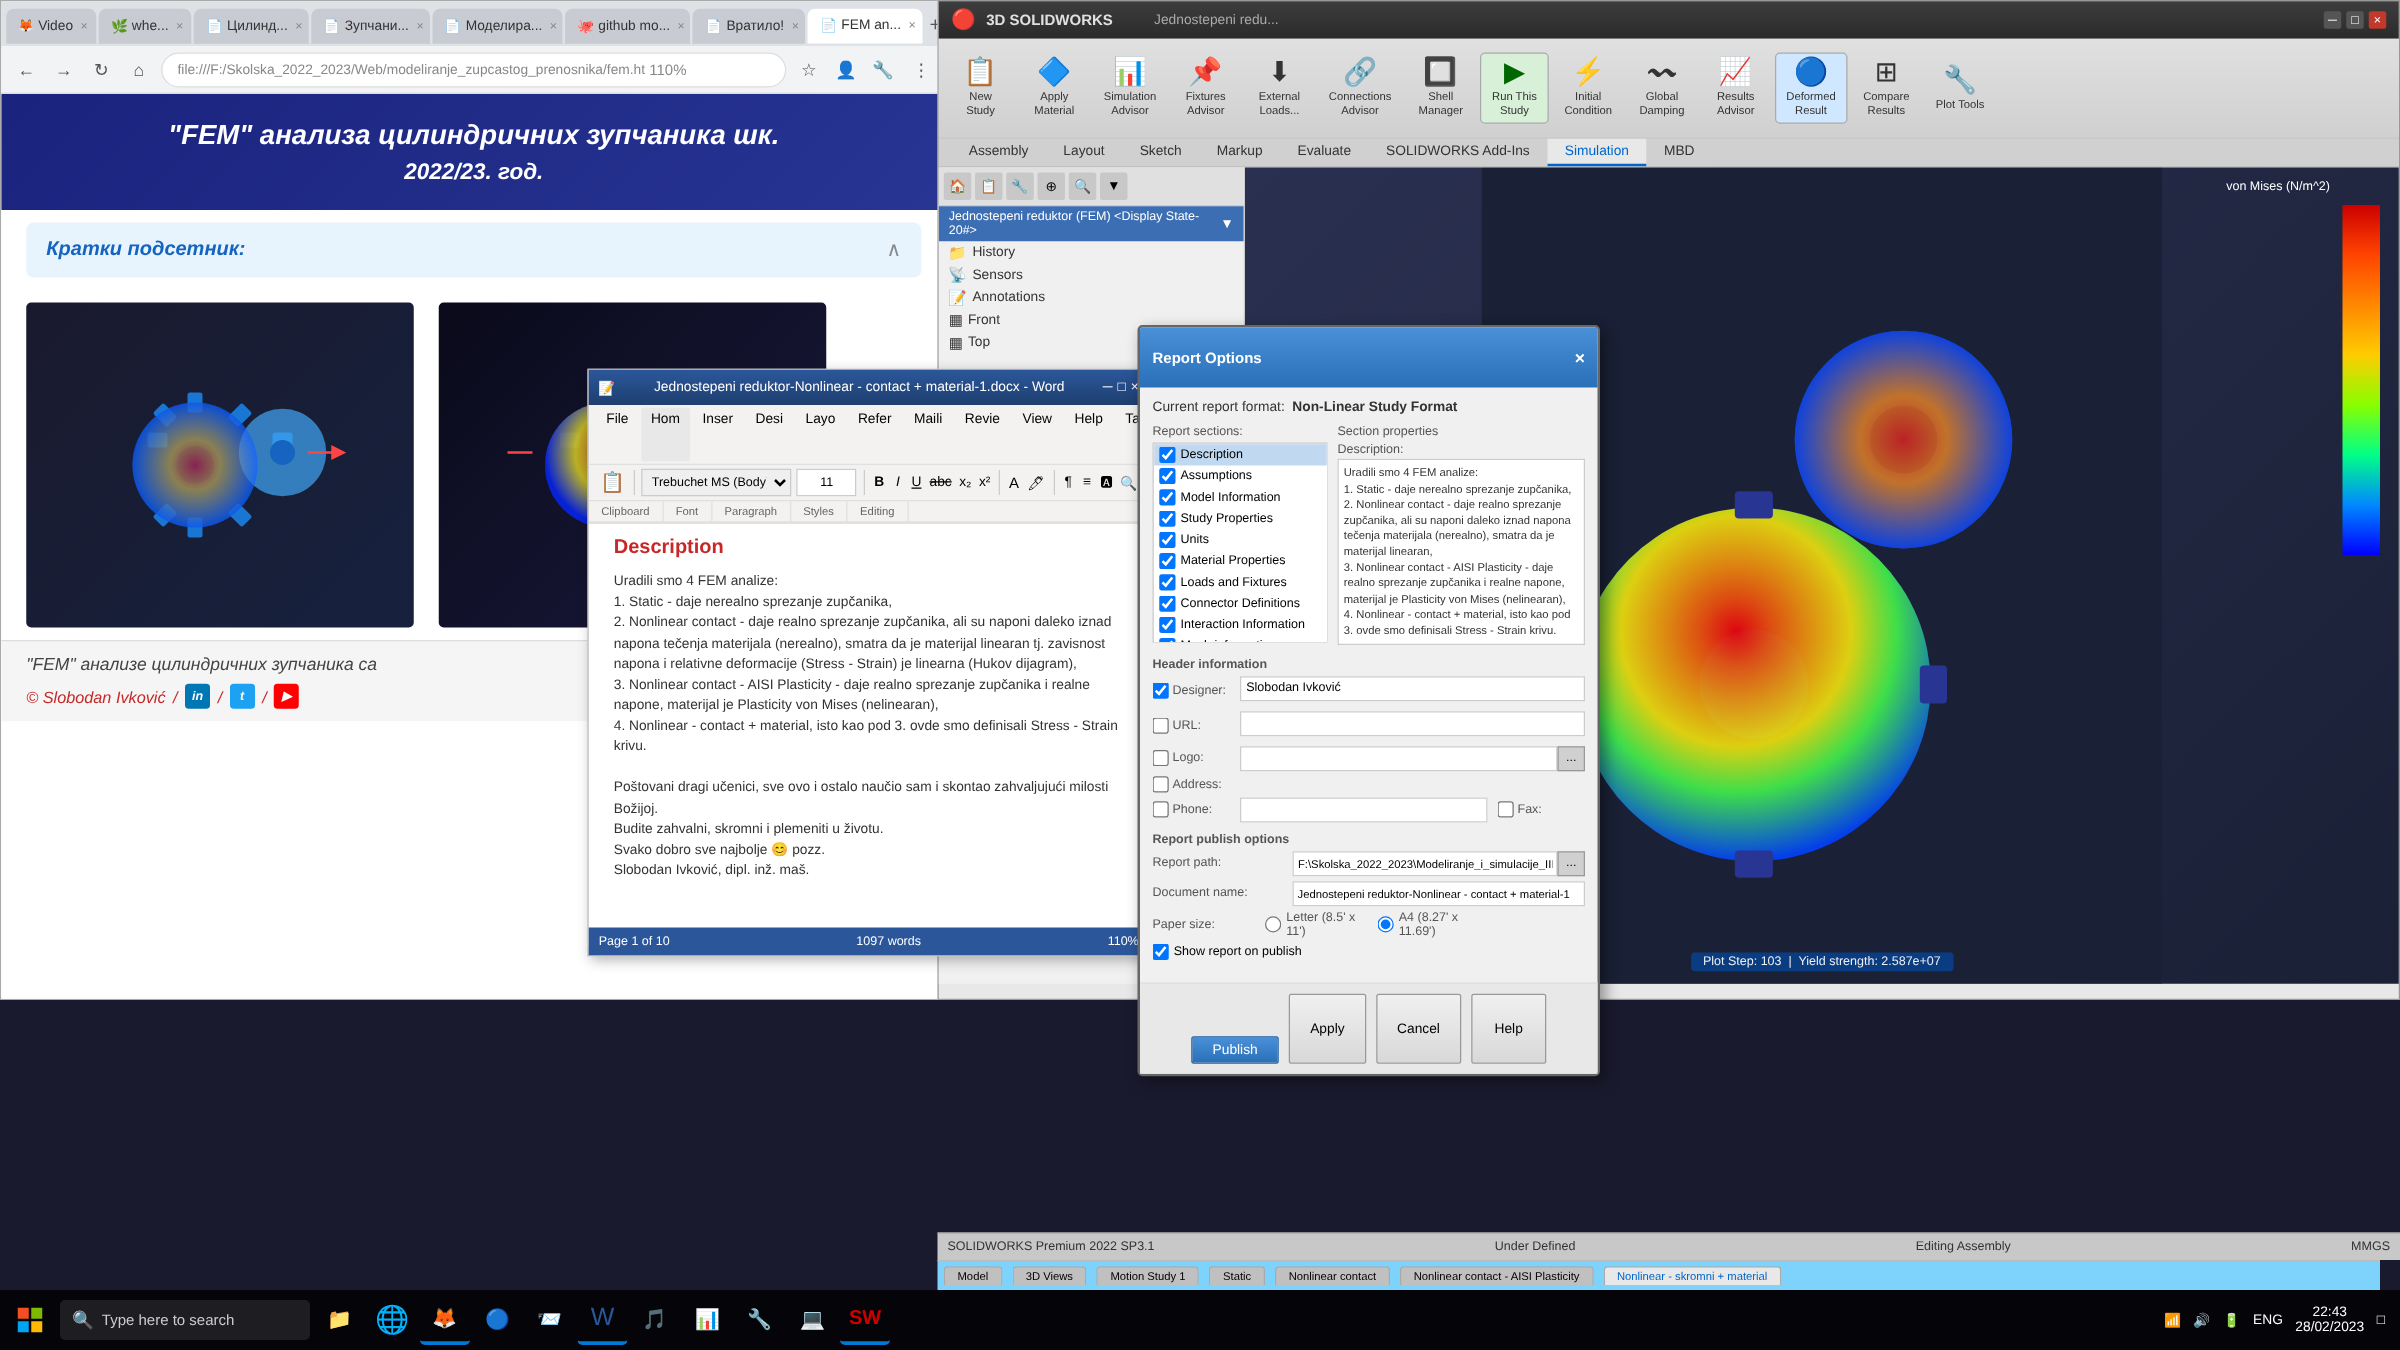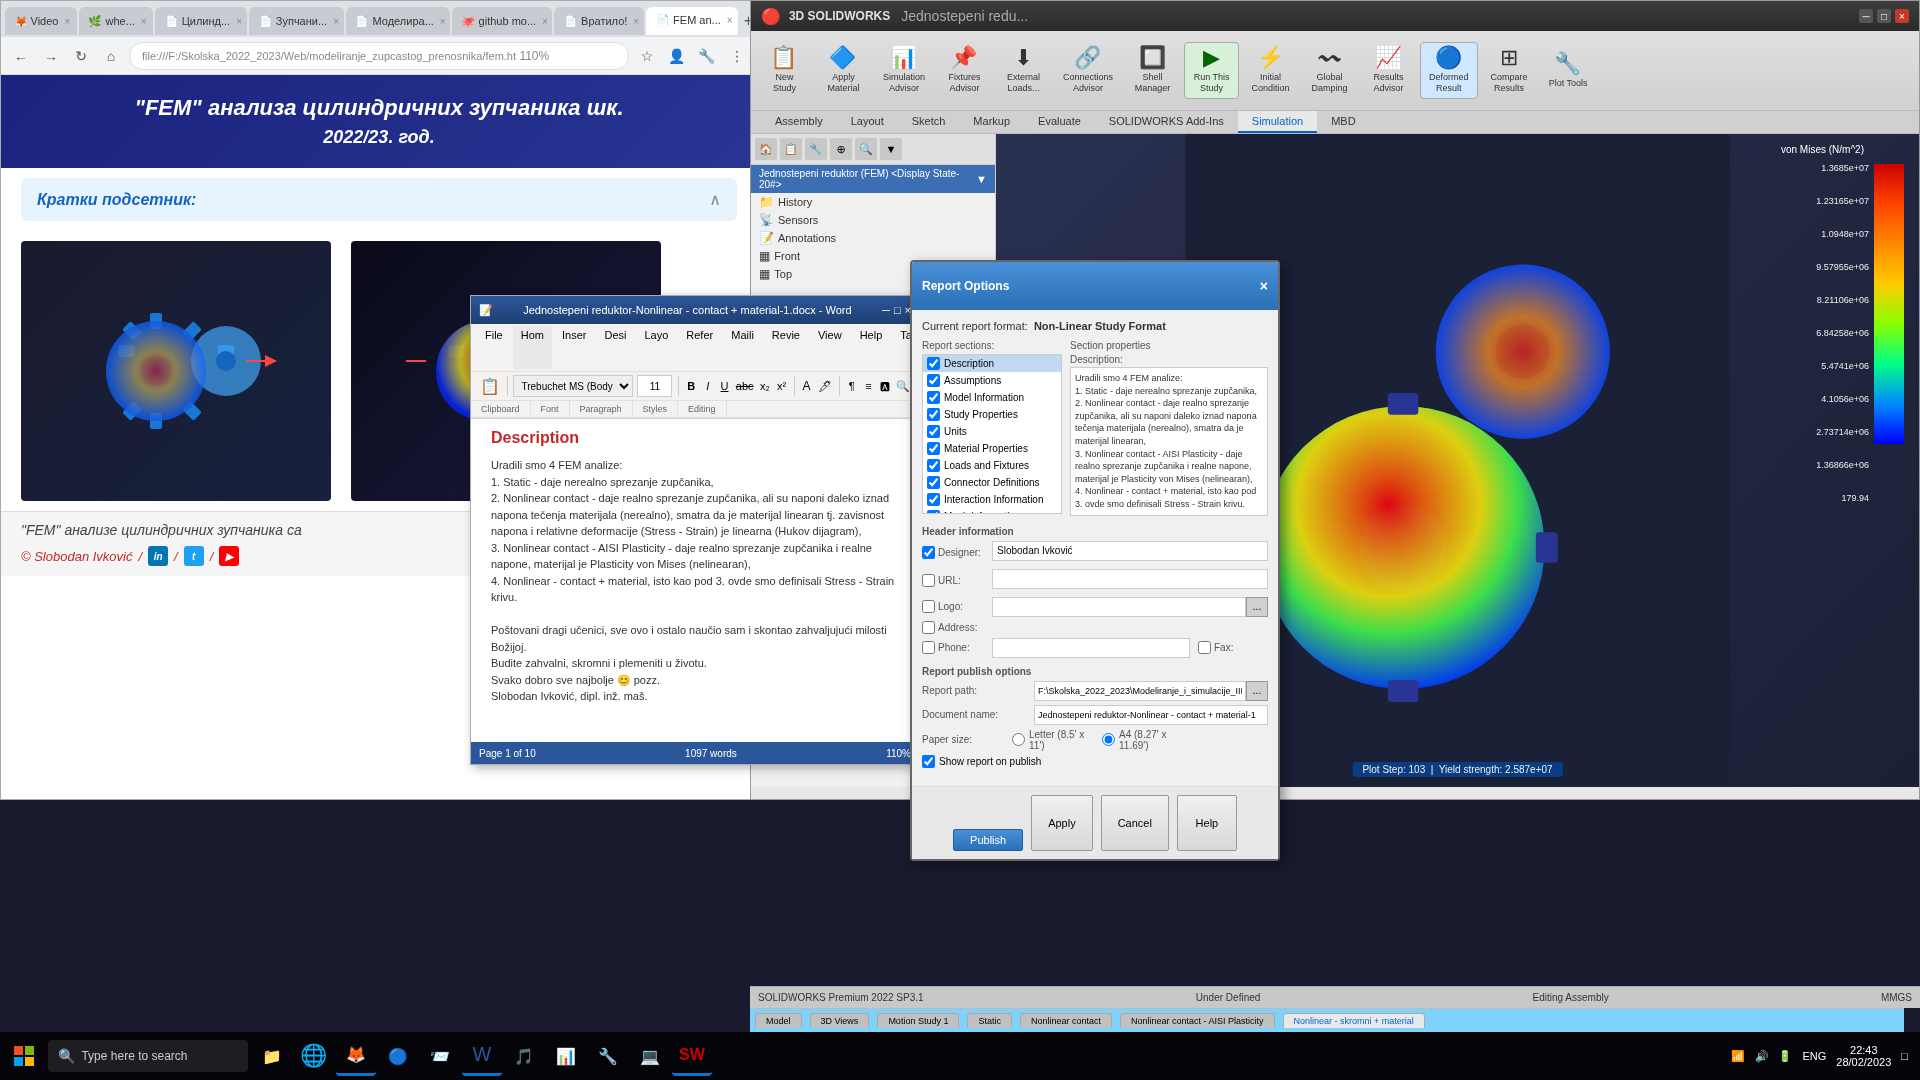--- a/index.html
+++ b/index.html
@@ -395,21 +395,21 @@
       gap: 4px;
       border-bottom: 1px solid #e0e0e0;
     }
     .word-font-select {
       width: 120px; height: 22px;
       border: 1px solid #ccc;
       font-size: 10px;
       padding: 0 3px;
     }
     .word-font-size {
-      width: 35px; height: 22px;
+      width: 48px; height: 22px;
       border: 1px solid #ccc;
       font-size: 10px;
       text-align: center;
     }
     .word-btn {
       width: 22px; height: 22px;
       background: transparent;
       border: 1px solid transparent;
       cursor: pointer;
       font-size: 11px;
@@ -694,21 +694,21 @@
       </div>
     </div>
   </div>
 </div>
 
 <div class="sw-window">
   <div class="sw-title-bar">
     <div class="sw-title-left">
       <span style="font-size:16px">🔴</span>
       <span style="color:#e0e0e0; font-weight:bold;">3D SOLIDWORKS</span>
-      <span style="color:#aaa; margin-left:3px; font-size:14px">Jednostepeni redu...</span>
+      <span style="color:#aaa; margin-left:25px; font-size:11px">Jednostepeni redu...</span>
     </div>
     <div class="sw-title-right">
       <div class="sw-win-btn">─</div>
       <div class="sw-win-btn">□</div>
       <div class="sw-win-btn" style="background:#c0392b;">×</div>
     </div>
   </div>
 
   <div class="sw-toolbar">
     <div class="sw-tool-btn">
@@ -852,33 +852,20 @@
             <stop offset="40%" stop-color="#ff8800"></stop>
             <stop offset="100%" stop-color="#0044ff"></stop>
           </radialGradient>
         </defs>
       </svg>
 
       <div class="viewport-scale-label">
         <span>von Mises (N/m^2)</span>
       </div>
       <div class="scale-bar"></div>
-      <div class="scale-values">
-        <div class="scale-val">1.3685e+07</div>
-        <div class="scale-val">1.23165e+07</div>
-        <div class="scale-val">1.0948e+07</div>
-        <div class="scale-val">9.57955e+06</div>
-        <div class="scale-val">8.21106e+06</div>
-        <div class="scale-val">6.84258e+06</div>
-        <div class="scale-val">5.4741e+06</div>
-        <div class="scale-val">4.1056e+06</div>
-        <div class="scale-val">2.73714e+06</div>
-        <div class="scale-val">1.36866e+06</div>
-        <div class="scale-val">179.94</div>
-      </div>
 
       <div style="position:absolute;bottom:10px;left:50%;transform:translateX(-50%);background:rgba(0,80,180,0.6);color:#eee;padding:2px 10px;border-radius:3px;font-size:10px;">
         <span>Plot Step: 103</span>
         &nbsp;|&nbsp;
         <span>Yield strength: 2.587e+07</span>
       </div>
     </div>
 
   </div>
 </div>

